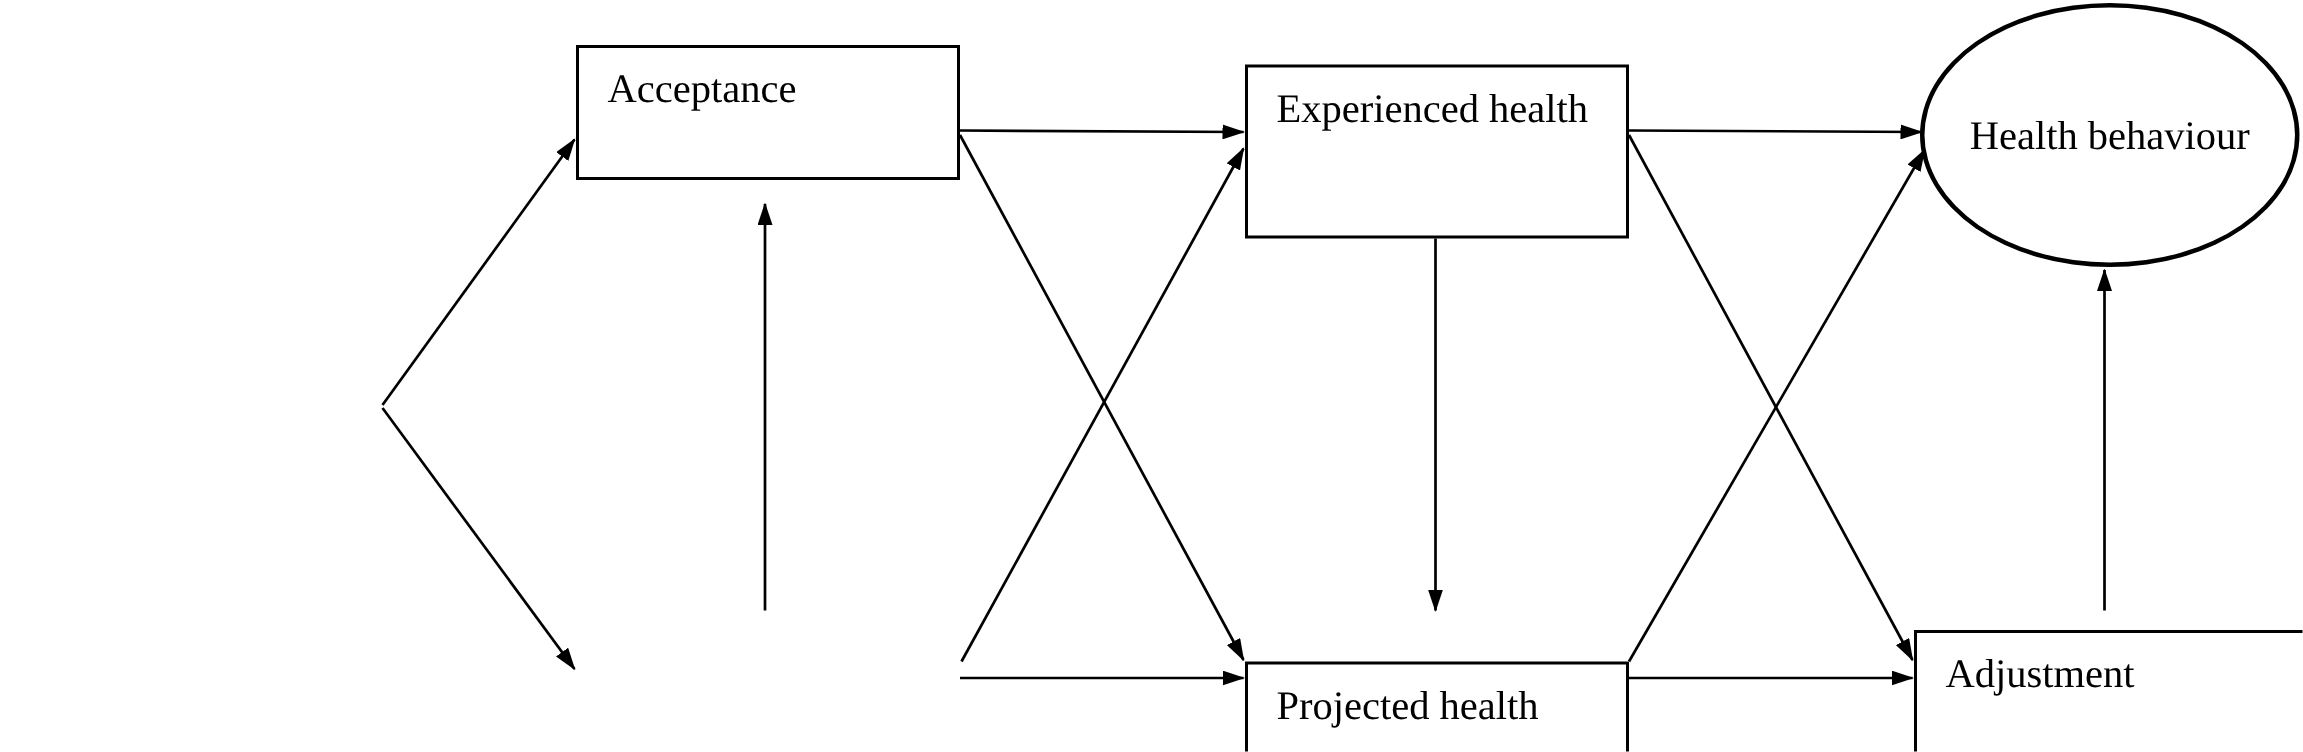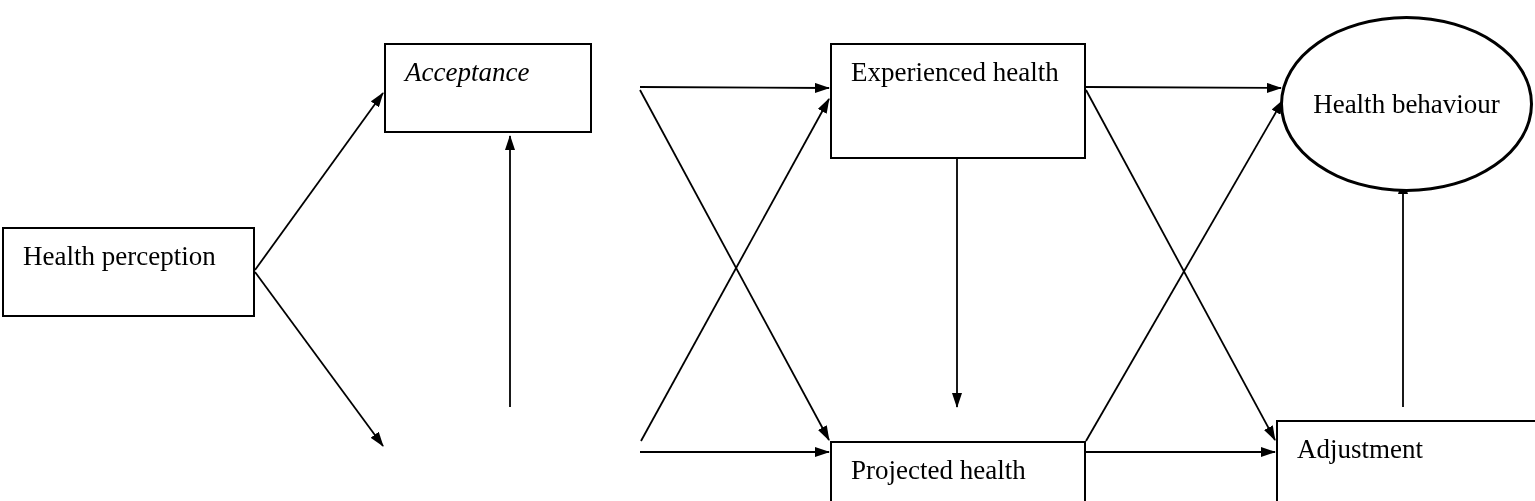--- a/index.html
+++ b/index.html
@@ -34,25 +34,25 @@
   .node.ellipse {
     border-width: 3px;
     border-radius: 50%;
     display: flex;
     align-items: center;
     justify-content: center;
     text-align: center;
   }
   
   #node-health-perception { left: 2px;    top: 227px; width: 253px; height: 90px; }
-  #node-acceptance        { left: 384px;  top: 43px;  width: 208px; height: 90px; font-style: italic; }
+  #node-acceptance        { left: 384px;  top: 30px;  width: 256px; height: 90px; }
   #node-control           { left: 384px;  top: 408px; width: 256px; height: 90px; }
   #node-experienced-health{ left: 830px;  top: 43px;  width: 256px; height: 116px; }
   #node-projected-health  { left: 830px;  top: 409px; width: 256px; height: 89px; margin-top: 32px; }
-  #node-health-behaviour  { left: 1280px; top: 16px;   width: 253px; height: 176px; }
+  #node-health-behaviour  { left: 1280px; top: 2px;   width: 253px; height: 176px; }
   #node-adjustment        { left: 1276px; top: 408px; width: 265px; height: 90px; margin-top: 12px; }
 </style>
 </head>
 <body>
 
 <div class="canvas">
 
   <svg class="edges" width="1535" height="501" viewBox="0 0 1535 501" xmlns="http://www.w3.org/2000/svg">
     <defs>
       <marker id="arrow" viewBox="0 0 15 10" refX="14" refY="5" markerWidth="15" markerHeight="10" markerUnits="userSpaceOnUse" orient="auto">
@@ -69,23 +69,20 @@
       <line x1="640" y1="452" x2="829" y2="452" marker-end="url(#arrow)"></line>
       <line x1="957" y1="133" x2="957" y2="407" marker-end="url(#arrow)"></line>
       <line x1="1086" y1="87" x2="1281" y2="88" marker-end="url(#arrow)"></line>
       <line x1="1086" y1="90" x2="1275" y2="440" marker-end="url(#arrow)"></line>
       <line x1="1086" y1="441" x2="1283" y2="100" marker-end="url(#arrow)"></line>
       <line x1="1086" y1="452" x2="1275" y2="452" marker-end="url(#arrow)"></line>
       <line x1="1403" y1="407" x2="1403" y2="180" marker-end="url(#arrow)"></line>
     </g>
   </svg>
 
-  <div class="node rect" id="node-health-perception">
-    <span>Health perception</span>
-  </div>
 
   <div class="node rect" id="node-acceptance">
     <span>Acceptance</span>
   </div>
 
 
   <div class="node rect" id="node-experienced-health">
     <span>Experienced health</span>
   </div>
 

